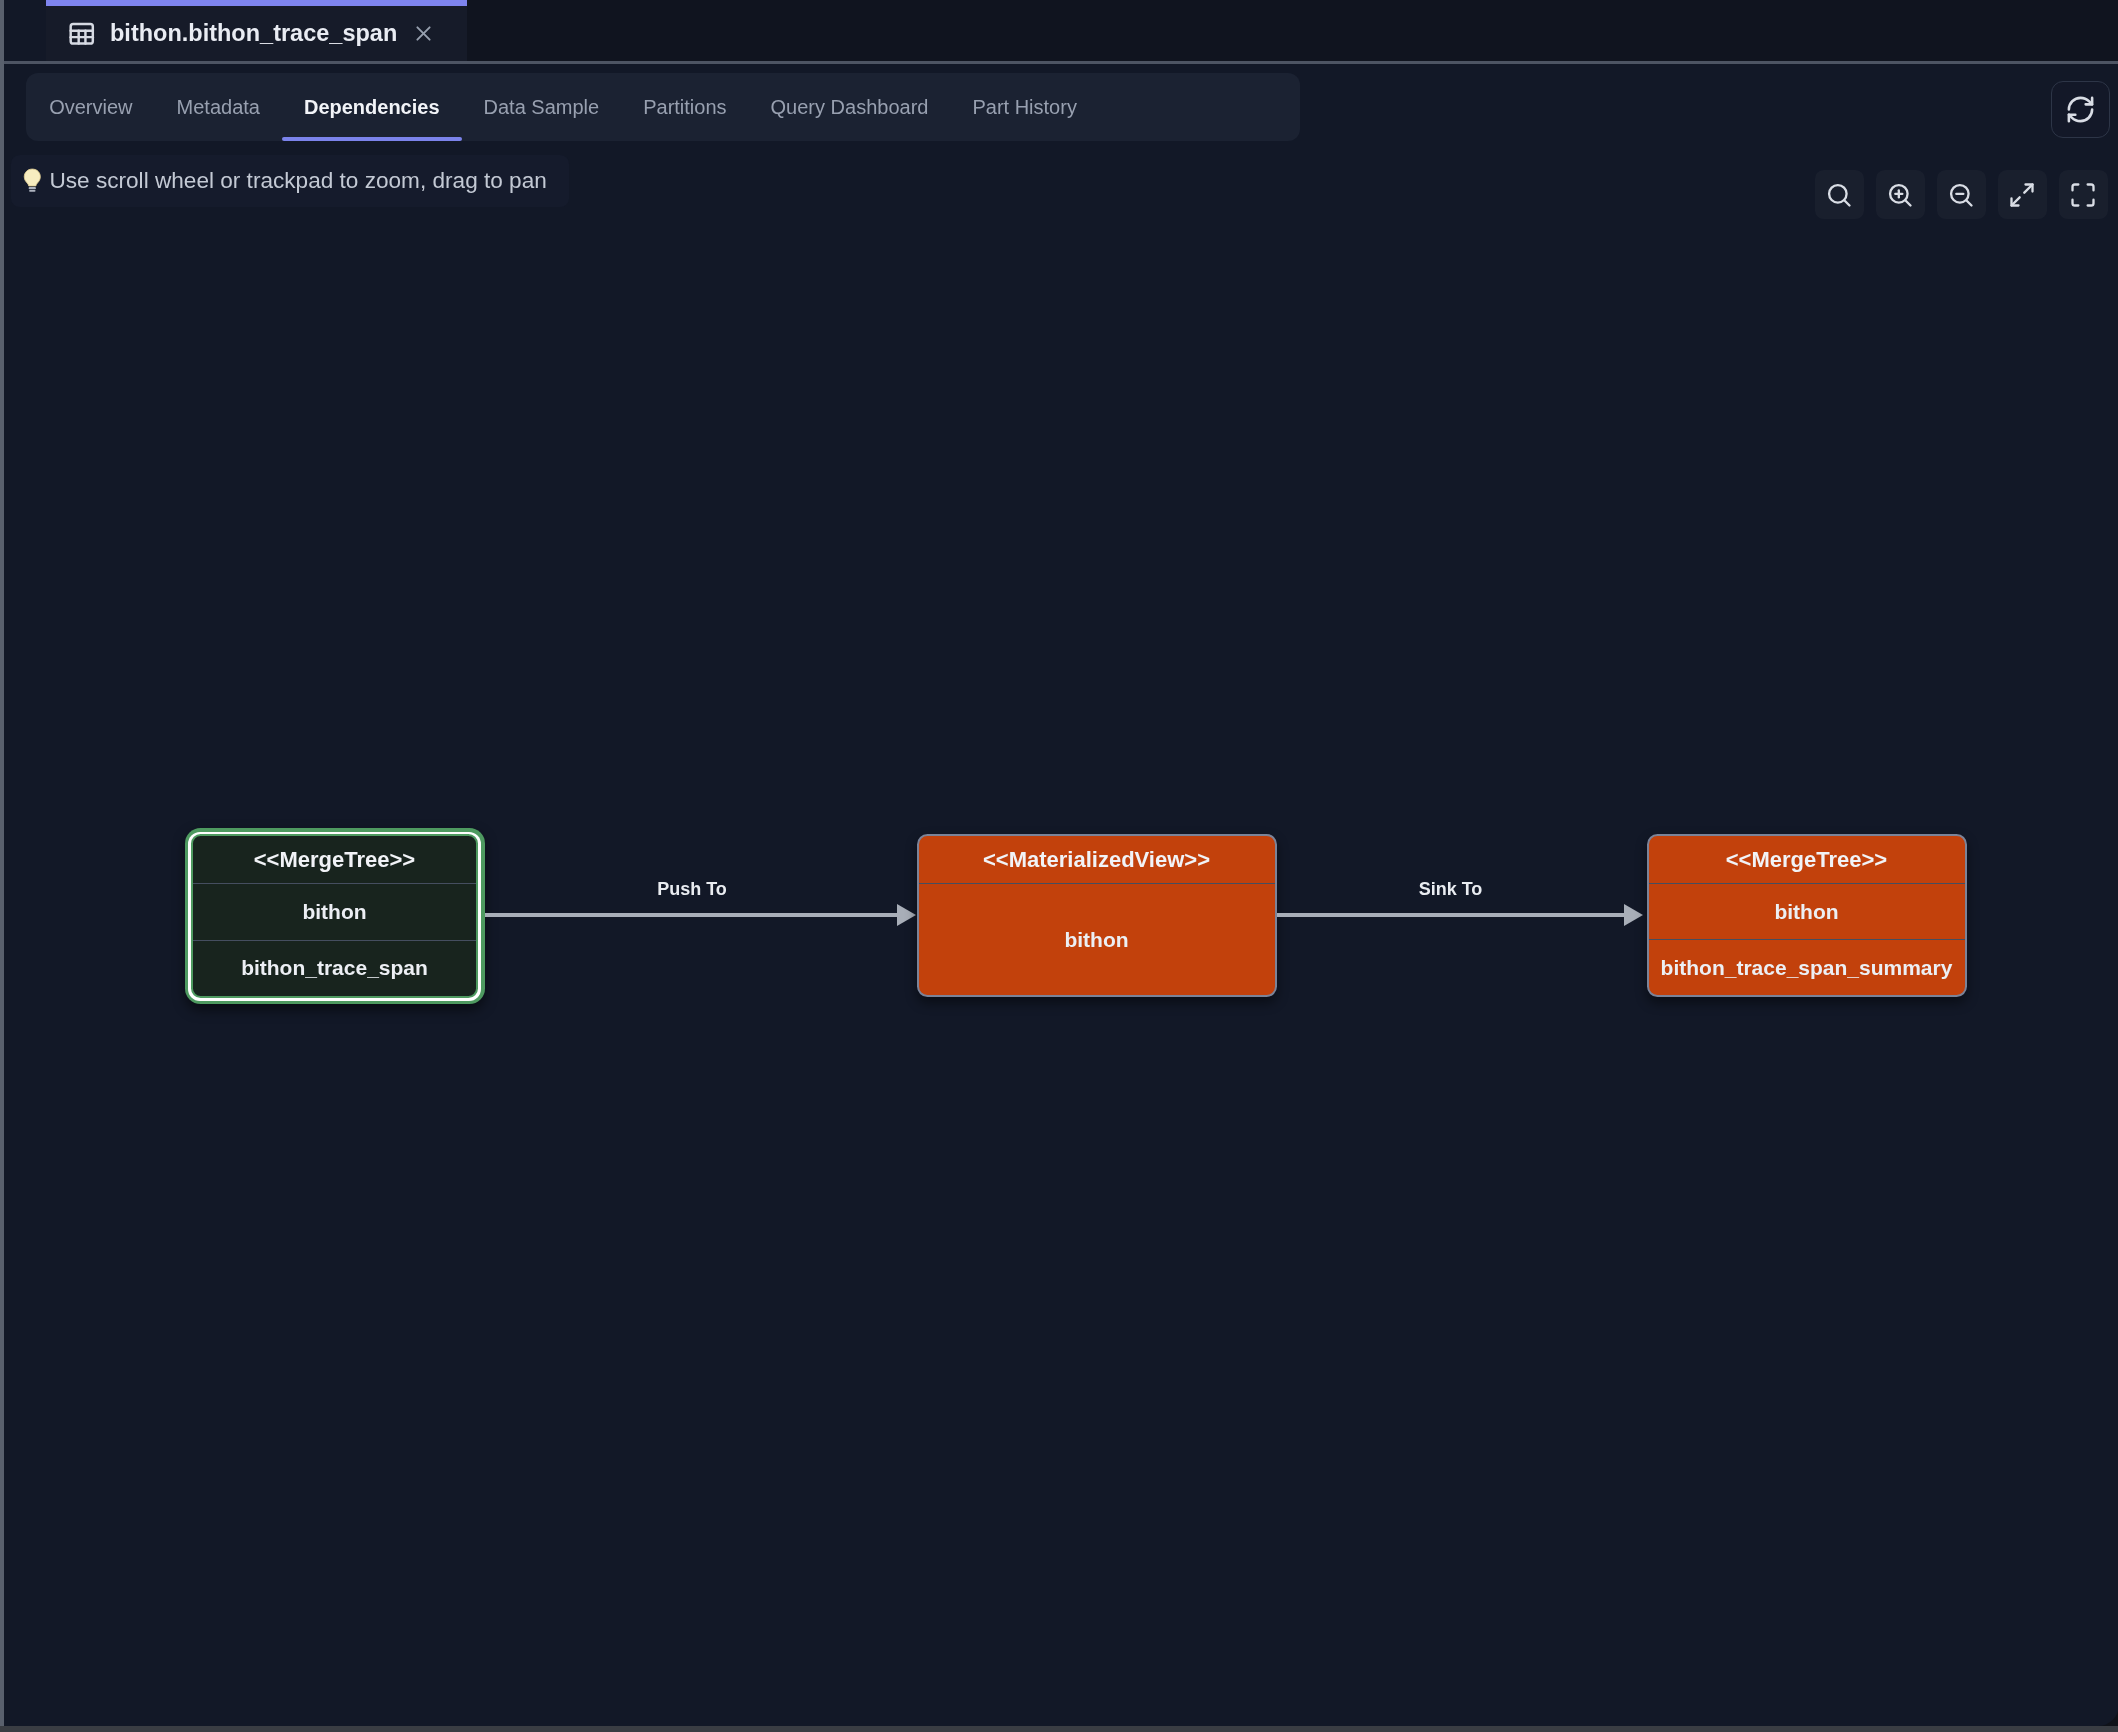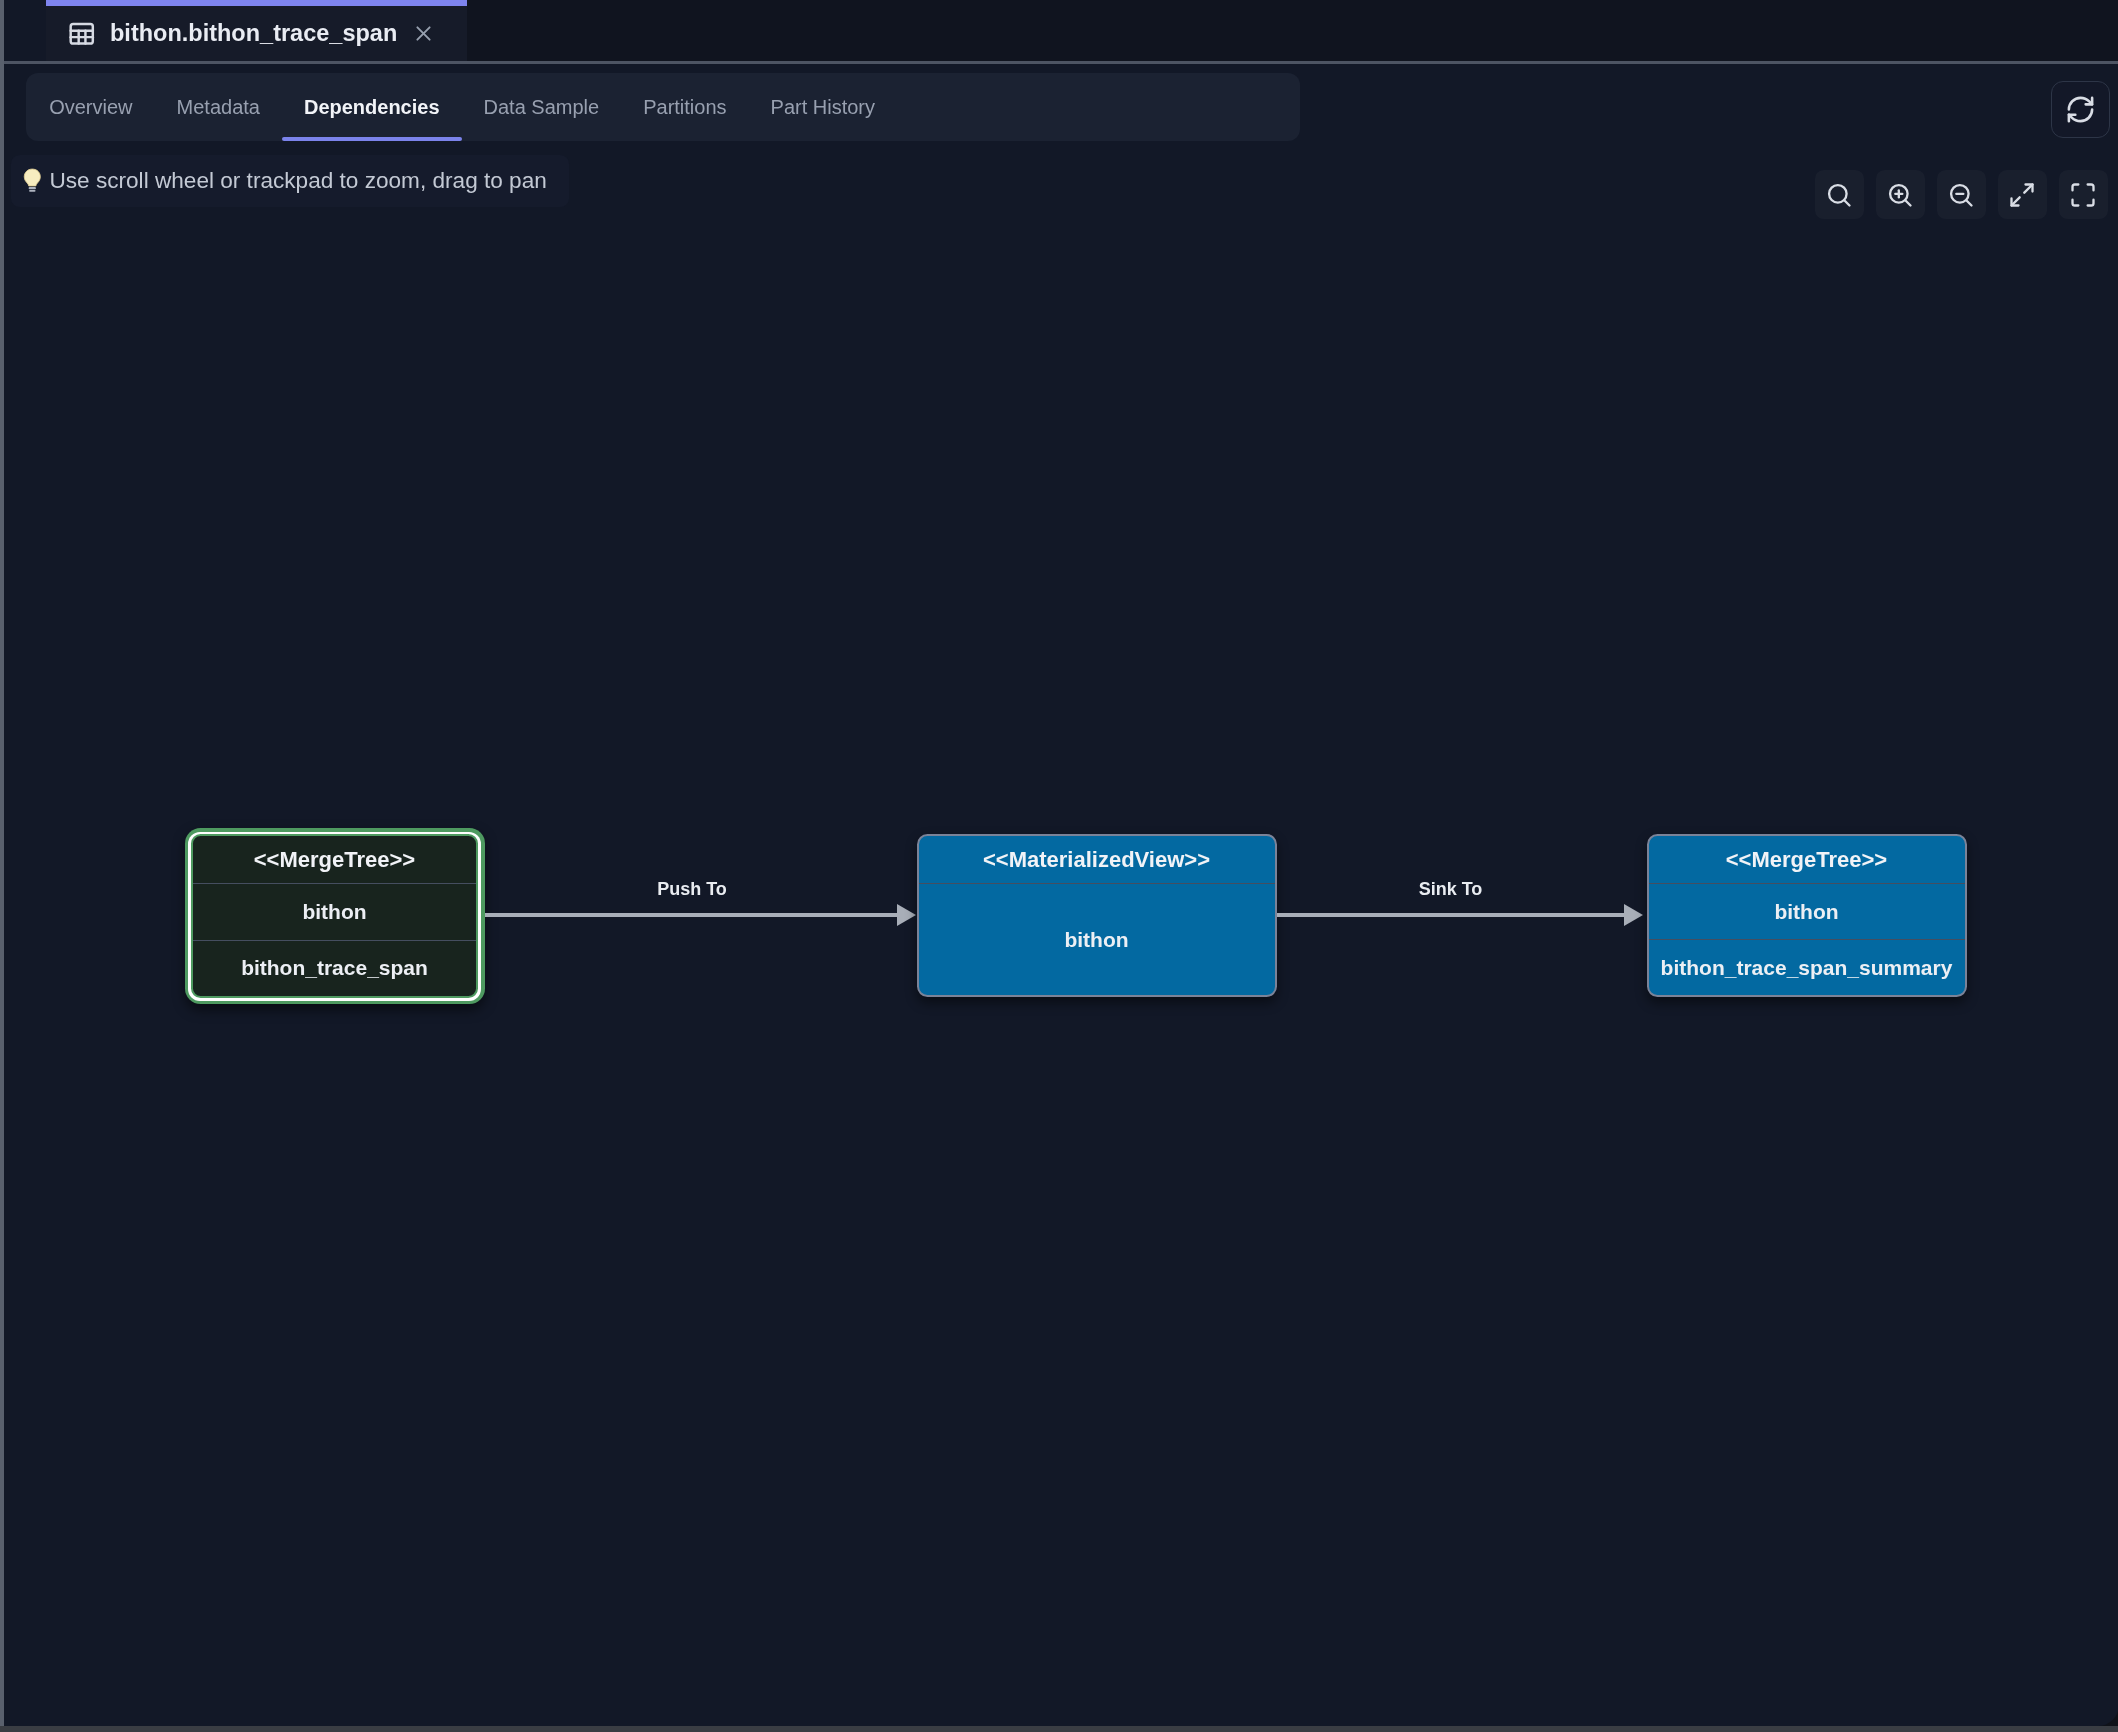--- a/index.html
+++ b/index.html
@@ -109,21 +109,21 @@
     cursor:pointer;
   }
   .node-green-white { background:#ffffff; border-radius:12px; padding:2.6px; height:100%; }
   .node-green-inner {
     background:#18241e; border:2.6px solid #4e9a60; border-radius:9.6px;
     height:100%; display:flex; flex-direction:column; overflow:hidden;
   }
   .node-plain {
     position:absolute;
     border:2.6px solid #7b8398; border-radius:10.4px;
-    background:#0369a1;
+    background:#c2410c;
     display:flex; flex-direction:column; overflow:hidden;
     box-shadow:0 5.2px 12px rgba(0,0,0,0.45);
     cursor:pointer;
   }
   .node-mv   { left:913px; top:834px; width:360px; height:163px; }
   .node-dest { left:1643px; top:834px; width:320px; height:163px; }
 
   .edge-line {
     position:absolute; height:3.5px; background:#a8aeb8; top:913px;
   }
@@ -169,20 +169,21 @@
     </div>
   </div>
   <div class="tabstrip-divider"></div>
 
   <div class="navbar">
     <div class="nav-tab">Overview</div>
     <div class="nav-tab">Metadata</div>
     <div class="nav-tab active">Dependencies</div>
     <div class="nav-tab">Data Sample</div>
     <div class="nav-tab">Partitions</div>
+    <div class="nav-tab">Query Dashboard</div>
     <div class="nav-tab">Part History</div>
   </div>
 
   <div class="refresh-btn">
     <span class="icon">
       <svg width="31" height="31" viewBox="0 0 24 24" fill="none" stroke="currentColor" stroke-width="2" stroke-linecap="round" stroke-linejoin="round">
         <path d="M3 12a9 9 0 0 1 9-9 9.75 9.75 0 0 1 6.74 2.74L21 8"></path>
         <path d="M21 3v5h-5"></path>
         <path d="M21 12a9 9 0 0 1-9 9 9.75 9.75 0 0 1-6.74-2.74L3 16"></path>
         <path d="M3 21v-5h5"></path>

